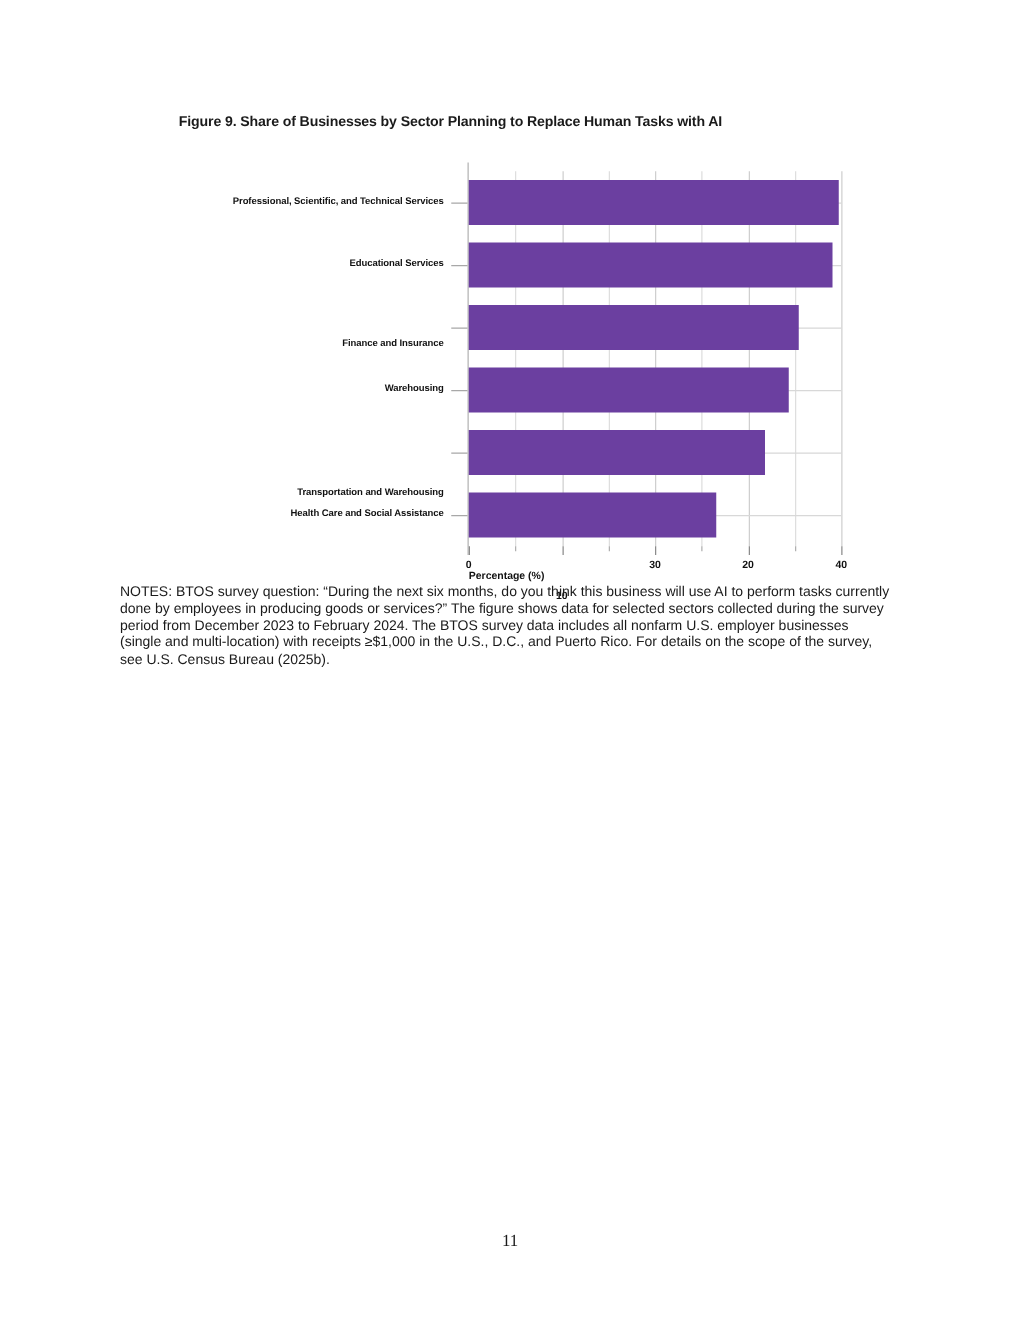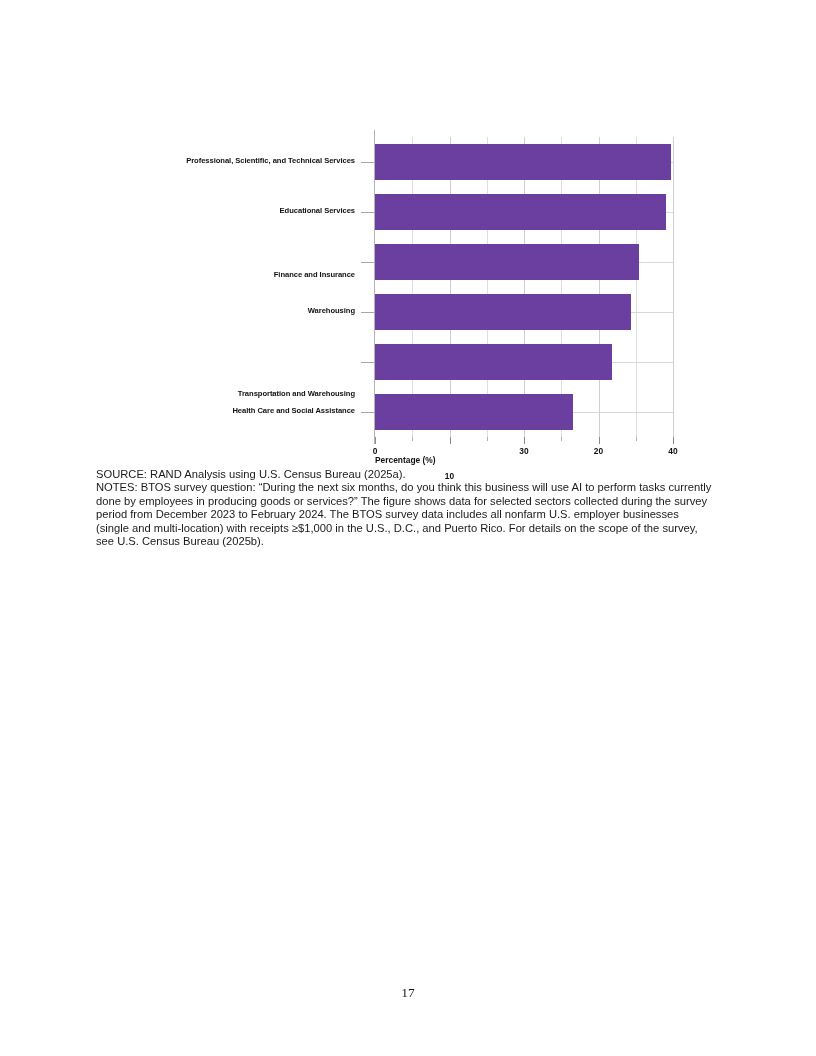--- a/index.html
+++ b/index.html
@@ -176,20 +176,21 @@
     font-family: "Liberation Serif", serif;
     font-size: 13.5px;
     color: #1a1a1a;
   }
 </style>
 </head>
 <body>
 
 <div class="page">
 
+  <div class="fig-title">Figure 9. Share of Businesses by Sector Planning to Replace Human Tasks with AI</div>
 
   <div class="chart-wrap">
 
     <div class="yaxis-line"></div>
 
     <div class="plot">
       <div class="gridlines" id="gridlines">
           <div class="vgrid minor" style="left: 37.25px;"></div>
           <div class="vgrid minor" style="left: 111.75px;"></div>
           <div class="vgrid minor" style="left: 186.25px;"></div>
@@ -269,19 +270,18 @@
         <div class="xlabel" style="left: 449.5px; top: 471px;">10</div>
         <div class="xlabel" style="left: 524px; top: 446px;">30</div>
         <div class="xlabel" style="left: 598.5px; top: 446px;">20</div>
         <div class="xlabel" style="left: 673px; top: 446px;">40</div>
       </div>
 
     <div class="axis-title">Percentage (%)</div>
   </div>
 
   <div class="notes">
-    <p>SOURCE: RAND Analysis using U.S. Census Bureau (2025a).</p>
     <p>NOTES: BTOS survey question: “During the next six months, do you think this business will use AI to perform tasks currently done by employees in producing goods or services?” The figure shows data for selected sectors collected during the survey period from December 2023 to February 2024. The BTOS survey data includes all nonfarm U.S. employer businesses (single and multi-location) with receipts ≥$1,000 in the U.S., D.C., and Puerto Rico. For details on the scope of the survey, see U.S. Census Bureau (2025b).</p>
   </div>
 
-  <div class="page-number">17</div>
+  <div class="page-number">11</div>
 
 </div>
 
 </body></html>

